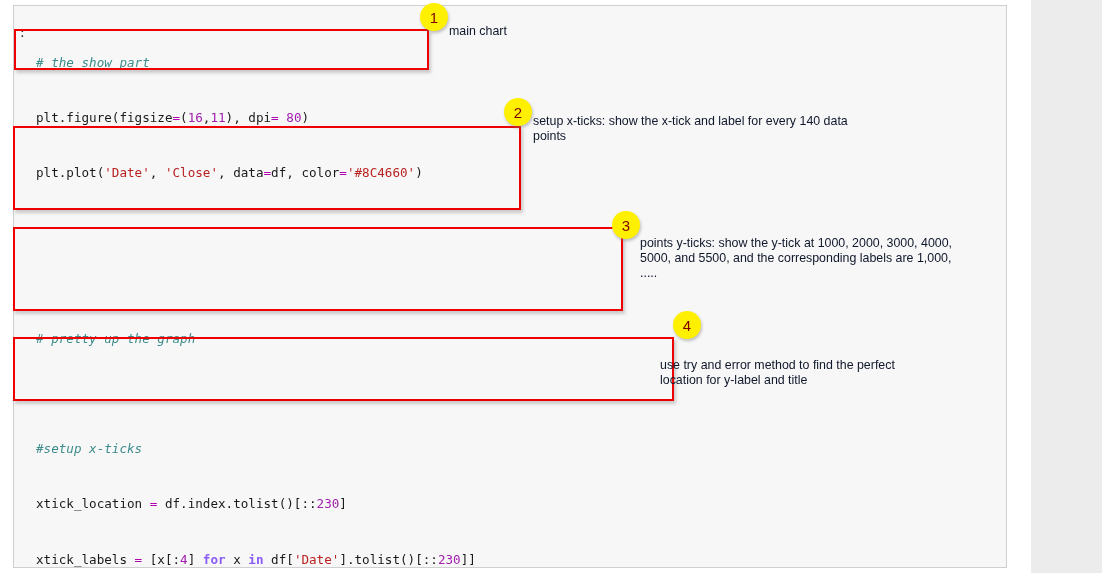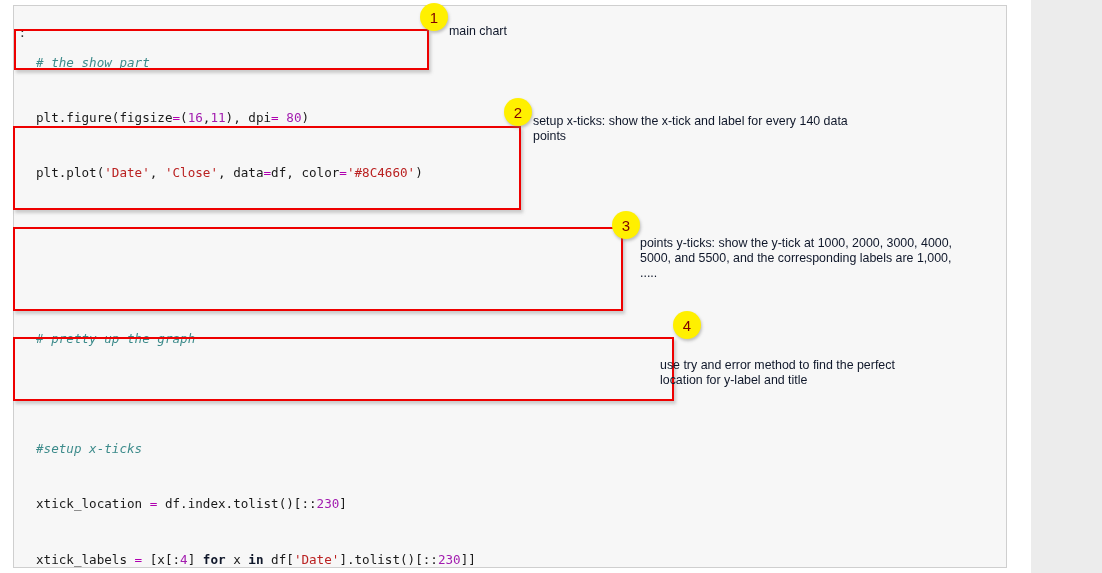--- a/index.html
+++ b/index.html
@@ -42,21 +42,21 @@
     line-height:18.4px;
     color:#1a1a1a;
     white-space:pre;
     letter-spacing:0px;
   }
   #code .ln{height:18.4px;}
   .cm{color:#3d8b8b;font-style:italic;}
   .st{color:#ba2121;margin-top:42px;}
   .nu{color:#a21caf;}
   .op{color:#b000b0;}
-  .kw2{color:#0f172a;font-weight:bold;}
+  .kw2{color:#8b5cf6;font-weight:bold;}
 
   
   .redbox{
     position:absolute;
     border:2.5px solid #ee0000;
     box-sizing:border-box;
     box-shadow:2px 3px 3px rgba(120,120,120,.35);
     pointer-events:none;
   }
 

